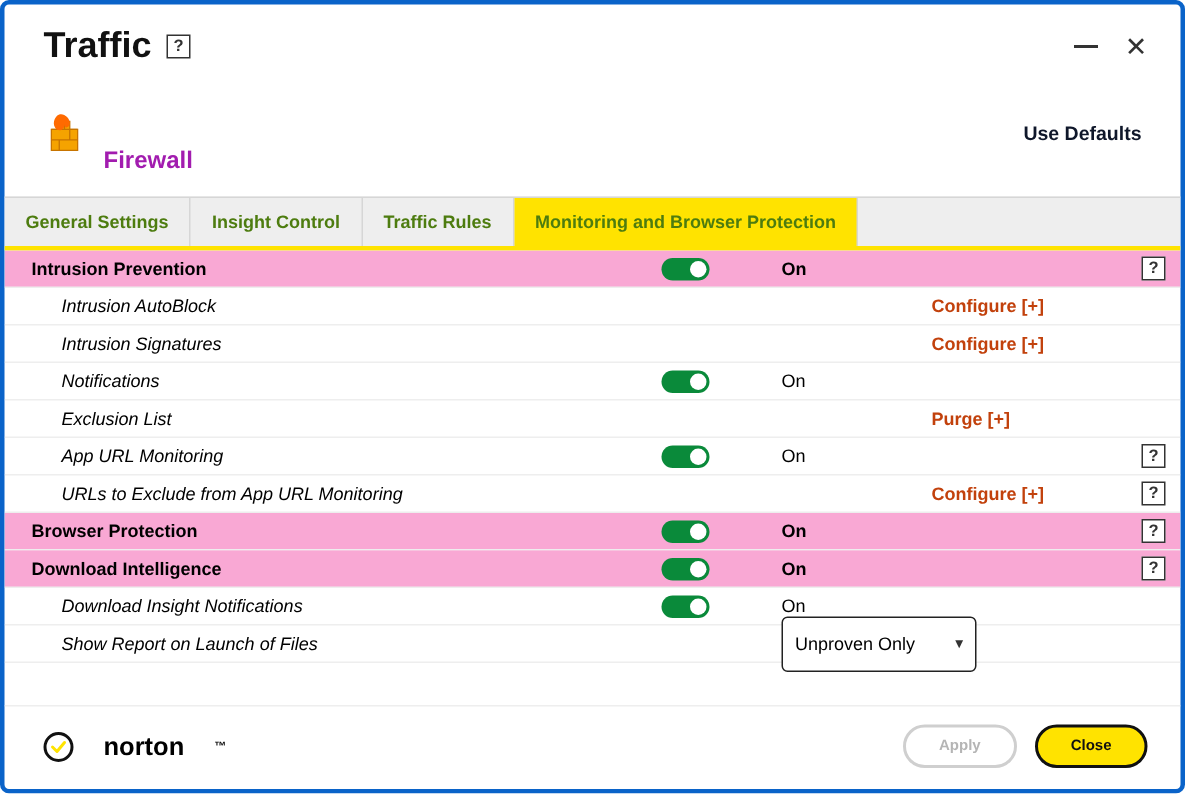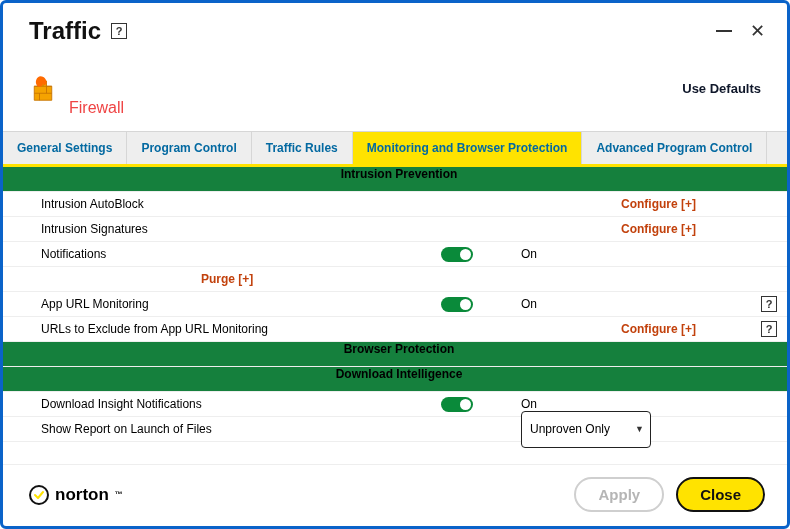--- a/index.html
+++ b/index.html
@@ -8,46 +8,46 @@
   .titlebar { display: flex; align-items: center; justify-content: space-between; padding: 14px 22px 4px 26px; }
   .title-left { display: flex; align-items: center; gap: 10px; }
   .title-text { font-size: 24px; font-weight: bold; color: #111; }
   .help-box { width: 16px; height: 16px; border: 1px solid #333; display: inline-flex; align-items: center; justify-content: center; font-size: 11px; color: #333; cursor: pointer; font-weight: bold; background: #fff; }
   .win-controls { display: flex; gap: 18px; align-items: center; }
   .min-icon { width: 16px; border-top: 2px solid #333; }
   .close-x { font-size: 18px; color: #333; line-height: 1; }
   .section-head { display: flex; align-items: center; justify-content: space-between; padding: 10px 26px 14px 26px; }
   .section-left { display: flex; align-items: center; gap: 12px; }
   .fw-icon { width: 28px; height: 28px; }
-  .section-title { font-size: 16px; font-weight: normal; color: #ef4444; margin-top: 40px; }
+  .section-title { font-size: 16px; font-weight: bold; color: #a21caf; margin-top: 40px; }
   .use-defaults { color: #0f172a; font-weight: bold; font-size: 13px; cursor: pointer; }
   .tabs { display: flex; background: #eee; border-top: 1px solid #d6d6d6; border-bottom: 3px solid #ffe300; }
-  .tab { padding: 9px 14px; font-size: 12px; font-weight: bold; color: #0369a1; border-right: 1px solid #d6d6d6; cursor: pointer; white-space: nowrap; }
+  .tab { padding: 9px 14px; font-size: 12px; font-weight: bold; color: #4d7c0f; border-right: 1px solid #d6d6d6; cursor: pointer; white-space: nowrap; }
   .tab.active { background: #ffe300; }
   .tabs .spacer { flex: 1; }
   .grid { flex: 1; overflow: auto; }
   .row { display: flex; align-items: center; height: 25px; font-size: 12px; padding: 0 10px 0 18px; border-bottom: 1px solid #eee; }
-  .row.group { background: #15803d; font-weight: bold; flex-direction: column; }
+  .row.group { background: #f9a8d4; font-weight: bold; }
   .row .label { flex: 0 0 420px; }
-  .row.indent .label { padding-left: 20px; }
+  .row.indent .label { padding-left: 20px; font-style: italic; }
   .row .ctrl { flex: 0 0 80px; display: flex; align-items: center; }
   .row .state { flex: 0 0 100px; }
   .row .action { flex: 1; color: #c2410c; font-weight: bold; cursor: pointer; }
   .row .help { flex: 0 0 20px; display: flex; justify-content: flex-end; }
   .toggle { width: 32px; height: 15px; border-radius: 8px; background: #0a8a3a; position: relative; cursor: pointer; }
   .toggle::after { content: ""; position: absolute; width: 11px; height: 11px; background: #fff; border-radius: 50%; top: 2px; right: 2px; }
   .select { display: inline-flex; align-items: center; justify-content: space-between; border: 1.5px solid #222; border-radius: 4px; padding: 2px 6px 2px 8px; min-width: 130px; font-size: 12px; cursor: pointer; background: #fff; height: 37px; }
   .select .caret { font-size: 9px; color: #333; }
   .footer { display: flex; align-items: center; justify-content: space-between; padding: 12px 22px 14px 26px; border-top: 1px solid #eee; }
-  .brand { display: flex; align-items: center; gap: 6px; font-weight: bold; font-size: 17px; }
+  .brand { display: flex; align-items: center; gap: 20px; font-weight: bold; font-size: 17px; }
   .brand-check { width: 20px; height: 20px; border: 2px solid #111; border-radius: 50%; display: inline-flex; align-items: center; justify-content: center; }
   .brand-check svg { width: 12px; height: 12px; }
   .tm { font-size: 8px; vertical-align: top; }
   .buttons { display: flex; gap: 12px; }
-  .btn { border-radius: 18px; padding: 7px 22px; font-size: 15px; font-weight: bold; cursor: pointer; border: 2px solid; }
+  .btn { border-radius: 18px; padding: 7px 22px; font-size: 10px; font-weight: bold; cursor: pointer; border: 2px solid; }
   .btn.apply { background: #fff; color: #b5b5b5; border-color: #cfcfcf; }
   .btn.back, .btn.close { background: #ffe300; color: #111; border-color: #111; }
 </style>
 </head>
 <body>
 
 <div class="window">
 
   <div class="titlebar">
     <div class="title-left">
@@ -67,24 +67,23 @@
         <path d="M6 22 L26 22 M6 14 L26 14 M12 30 L12 22 M20 22 L20 14 M16 14 L16 8" stroke="#c77400" stroke-width="1"></path>
         <path d="M10 4 C10 4 6 8 9 13 C11 16 16 15 16 10 C16 14 20 13 20 9 C20 5 14 0 10 4 Z" fill="#ff6a00"></path>
       </svg>
       <span class="section-title">Firewall</span>
     </div>
     <span class="use-defaults">Use Defaults</span>
   </div>
 
   <div class="tabs">
     <div class="tab">General Settings</div>
-    <div class="tab">Program Control</div>
+    <div class="tab">Insight Control</div>
     <div class="tab">Traffic Rules</div>
     <div class="tab active">Monitoring and Browser Protection</div>
-    <div class="tab">Advanced Program Control</div>
     <div class="spacer"></div>
   </div>
 
   <div class="grid">
 
     <div class="row group">
       <span class="label">Intrusion Prevention</span>
       <span class="ctrl">
           <span class="toggle"></span>
         </span>
@@ -115,20 +114,21 @@
       <span class="label">Notifications</span>
       <span class="ctrl">
           <span class="toggle"></span>
         </span>
       <span class="state">On</span>
       <span class="action"></span>
       <span class="help"></span>
     </div>
 
     <div class="row indent">
+      <span class="label">Exclusion List</span>
       <span class="ctrl"></span>
       <span class="state"></span>
       <span class="action">Purge [+]</span>
       <span class="help"></span>
     </div>
 
     <div class="row indent">
       <span class="label">App URL Monitoring</span>
       <span class="ctrl">
           <span class="toggle"></span>

